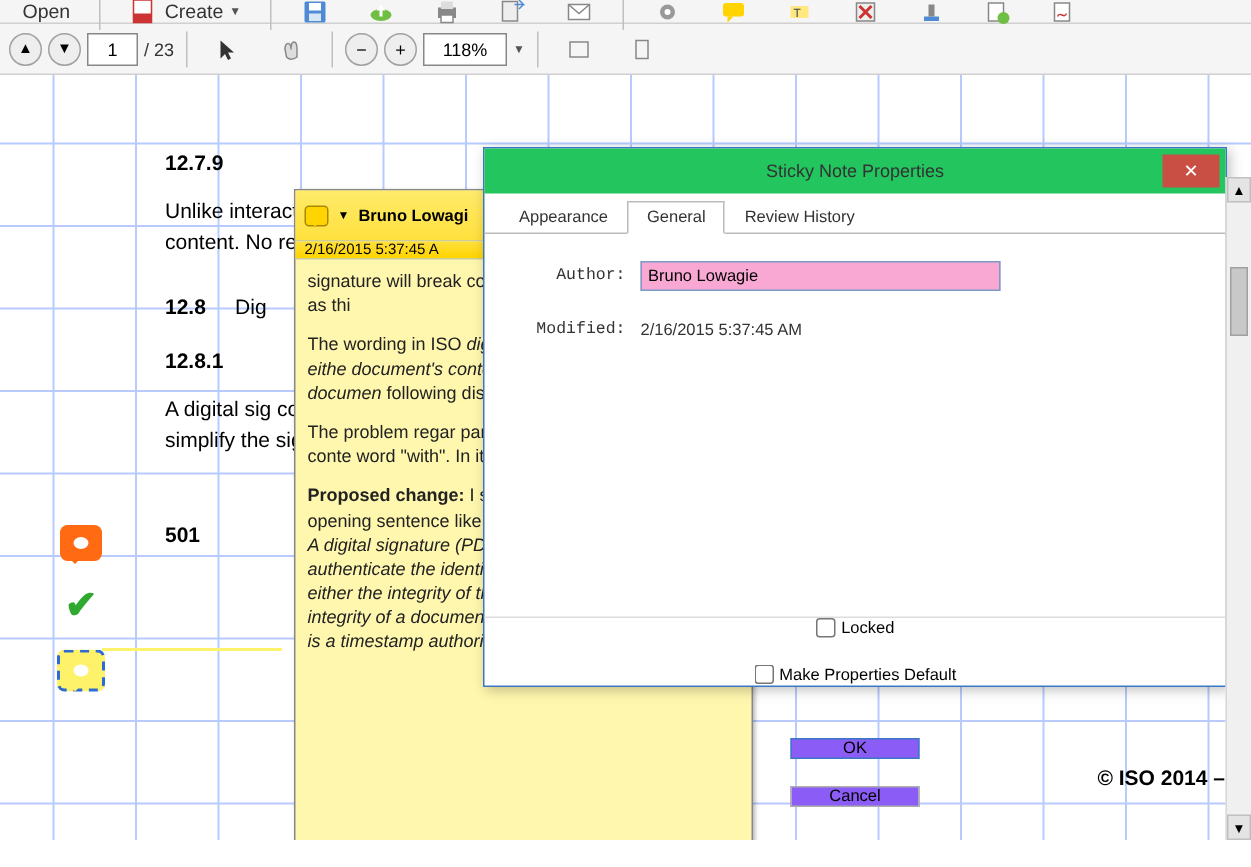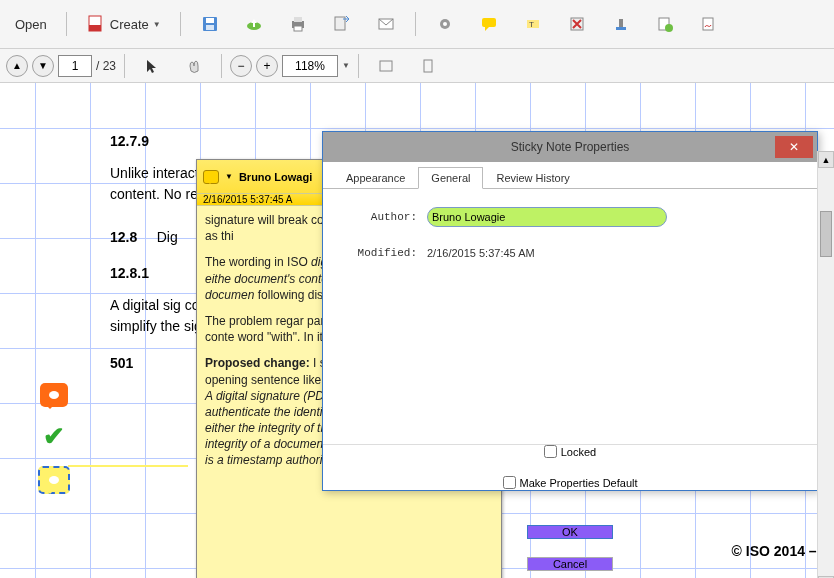--- a/index.html
+++ b/index.html
@@ -1,19 +1,19 @@
 <!DOCTYPE html>
 <html><head>
 <meta charset="utf-8">
 <style>
   * { box-sizing: border-box; margin: 0; padding: 0; }
   body { font-family: "Segoe UI", Tahoma, sans-serif; font-size: 12px; background: #fff; overflow: hidden; width: 834px; height: 578px; position: relative; }
 
   
-  .toolbar1 { height: 49px; background: #f5f5f5; border-bottom: 1px solid #d0d0d0; display: flex; align-items: center; padding: 0 6px; gap: 6px; }
+  .toolbar1 { height: 16px; background: #f5f5f5; border-bottom: 1px solid #d0d0d0; display: flex; align-items: center; padding: 0 6px; gap: 6px; }
   .tb-btn { height: 26px; padding: 0 8px; display: flex; align-items: center; gap: 4px; border: 1px solid transparent; border-radius: 2px; cursor: pointer; font-size: 13px; color: #333; }
   .tb-dropdown-arrow { font-size: 8px; color: #555; }
   .tb-sep { width: 1px; height: 24px; background: #c0c0c0; margin: 0 4px; }
   .tb-icon { width: 20px; height: 20px; display: inline-flex; align-items: center; justify-content: center; }
 
   
   .toolbar2 { height: 34px; background: #f5f5f5; border-bottom: 1px solid #d0d0d0; display: flex; align-items: center; padding: 0 6px; gap: 4px; }
   .nav-arrow { width: 22px; height: 22px; border: 1px solid #a0a0a0; border-radius: 50%; background: #eee; display: flex; align-items: center; justify-content: center; font-size: 10px; cursor: pointer; }
   .page-input { width: 34px; height: 22px; border: 1px solid #888; text-align: center; font-size: 12px; }
   .page-total { font-size: 12px; color: #333; }
@@ -61,30 +61,30 @@
   .sticky-body em, .sticky-body i { font-style: italic; }
   .sticky-scroll { position:absolute; right:2px; top:4px; bottom:4px; width:16px; display:flex; flex-direction:column; align-items:center; justify-content:space-between;}
   .sticky-scroll .arr { width:14px; height:14px; background:#ffe880; border:1px solid #aa8800; font-size:9px; display:flex;align-items:center;justify-content:center;}
 
   
   .dialog {
     position: absolute; left: 322px; top: 48px; width: 496px; height: 360px;
     background: #fff; border: 1px solid #3a78c7; box-shadow: 2px 2px 8px rgba(0,0,0,0.25);
     display: flex; flex-direction: column;
   }
-  .dialog-title { height: 30px; background: #a3a3a3; display:flex; align-items:center; justify-content:center; font-size:12px; color:#333; position:relative;}
+  .dialog-title { height: 30px; background: #22c55e; display:flex; align-items:center; justify-content:center; font-size:12px; color:#333; position:relative;}
   .dialog-close { position:absolute; right:4px; top:4px; width:38px; height:22px; background:#c94f44; color:#fff; display:flex;align-items:center;justify-content:center; font-size:12px; cursor:pointer;}
   .dialog-tabs { display:flex; border-bottom:1px solid #bbb; padding: 0 10px; gap:0; font-size:11px; margin-top:4px;}
   .tab { padding: 4px 12px; border:1px solid transparent; border-bottom:none; color:#333; cursor:pointer; position:relative; top:1px;}
   .tab.active { border-color:#bbb; background:#fff; border-bottom:1px solid #fff;}
   .dialog-body { flex:1; padding: 18px 24px; font-size:11px; color:#333;}
   .form-row { display:flex; align-items:center; margin-bottom:16px;}
   .form-row label { width:80px; text-align:right; padding-right:10px;font-family:Liberation Mono, monospace;}
   .form-row input.text { width:240px; height:20px; border:1px solid #7a9ac7; padding: 0 4px; font-size:11px;}
-  .form-row input.text.sel { background:#bef264;border-radius:10px; }
+  .form-row input.text.sel { background:#f9a8d4; }
   .form-row .static { padding-left:0;}
   .dialog-footer { height:46px; border-top:1px solid #ddd; display:flex; align-items:center; padding: 0 16px; gap:18px;flex-direction:column;}
   .chk { display:flex; align-items:center; gap:4px; font-size:11px;}
   .chk input { width:13px; height:13px;}
   .dialog-footer .spacer { flex:1;}
   .dialog-btn { width:86px; height:34px; border:1px solid #adadad; background:#8b5cf6; font-size:11px; cursor:pointer; display:flex;align-items:center;justify-content:center;}
   .dialog-btn.primary { border:1px solid #3a78c7; }
 
   
   .vscroll { position:absolute; right:0; top:68px; bottom:0; width:17px; background:#f0f0f0; border-left:1px solid #d8d8d8;}
@@ -259,21 +259,21 @@
 
   <div class="page-content">
     <div class="secnum">12.7.9</div>
     <div class="para">Unlike interaction content. No repurposing</div>
     <div class="secnum" style="margin-top:24px">
       <span>12.8</span>&nbsp;&nbsp;&nbsp;&nbsp;
       <span class="dig">Dig</span>
     </div>
     <div class="secnum" style="margin-top:20px">12.8.1</div>
     <div class="para">A digital sig contents or simplify the signature s</div>
-    <div class="secnum" style="margin-top:18px">501</div>
+    <div class="secnum" style="margin-top:44px">501</div>
   </div>
   <div class="iso-mark">© ISO 2014 – Al</div>
 
   <div class="annot-col">
     <div class="annot-speech-orange">
       <svg width="14" height="12">
           <ellipse cx="7" cy="6" rx="5" ry="4" fill="#fff"></ellipse>
         </svg>
     </div>
     <div class="annot-check">✔</div>

